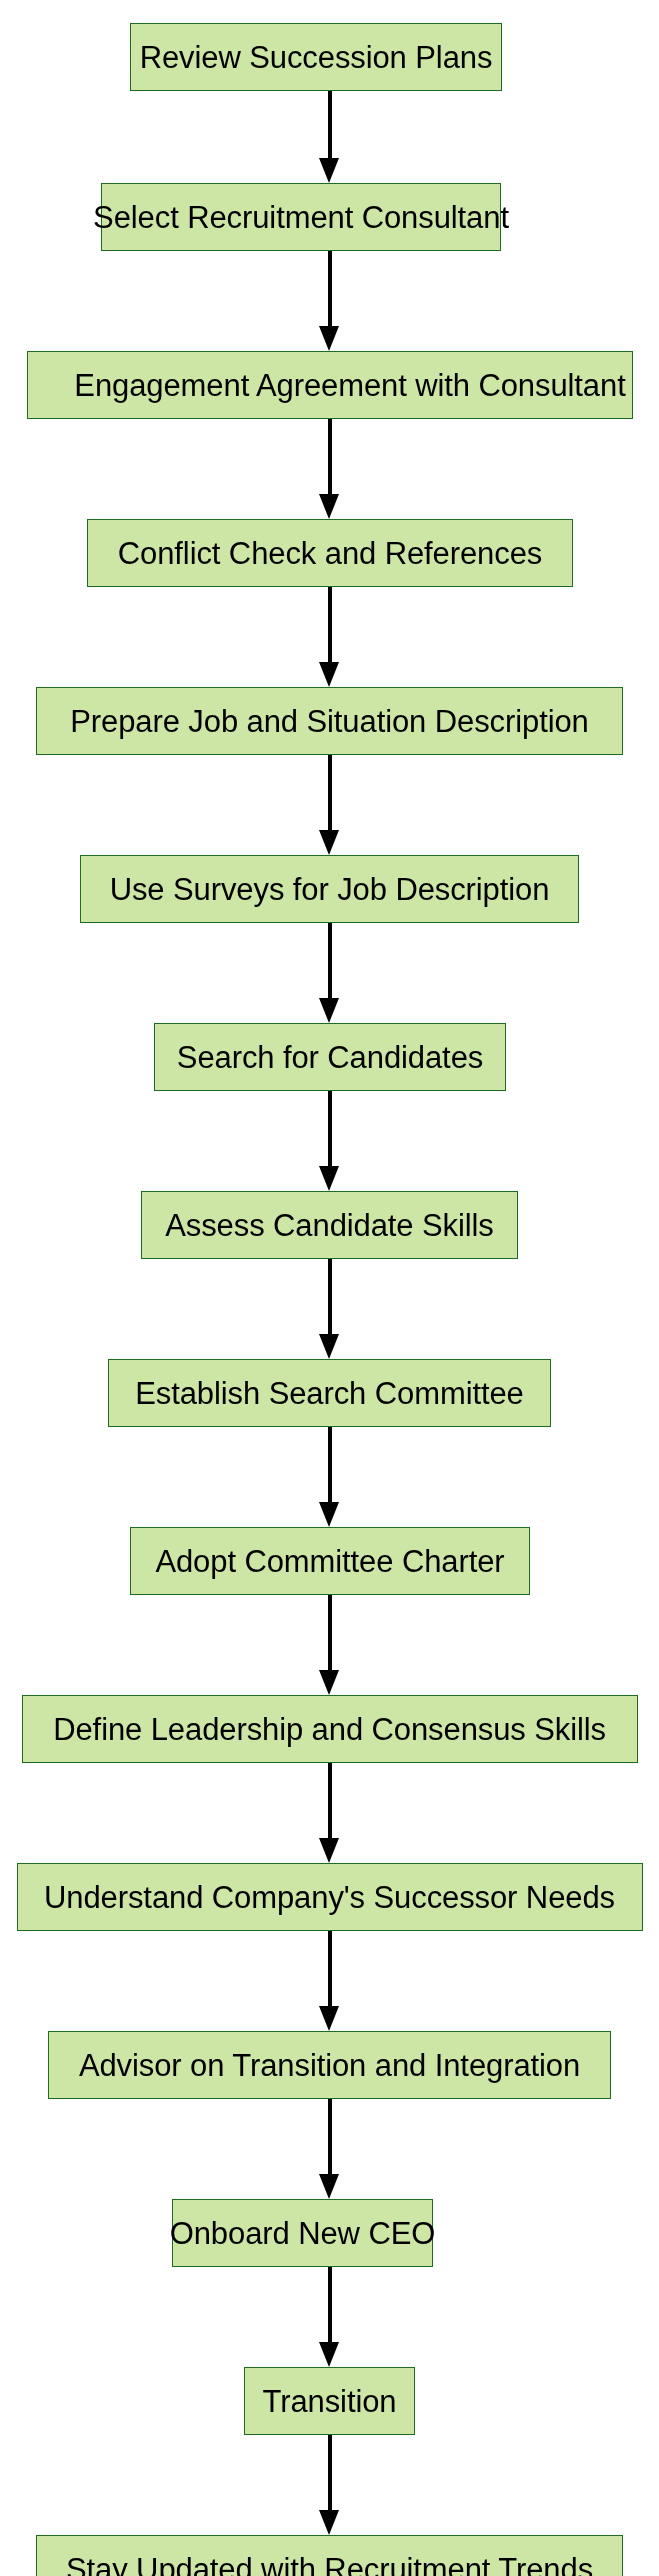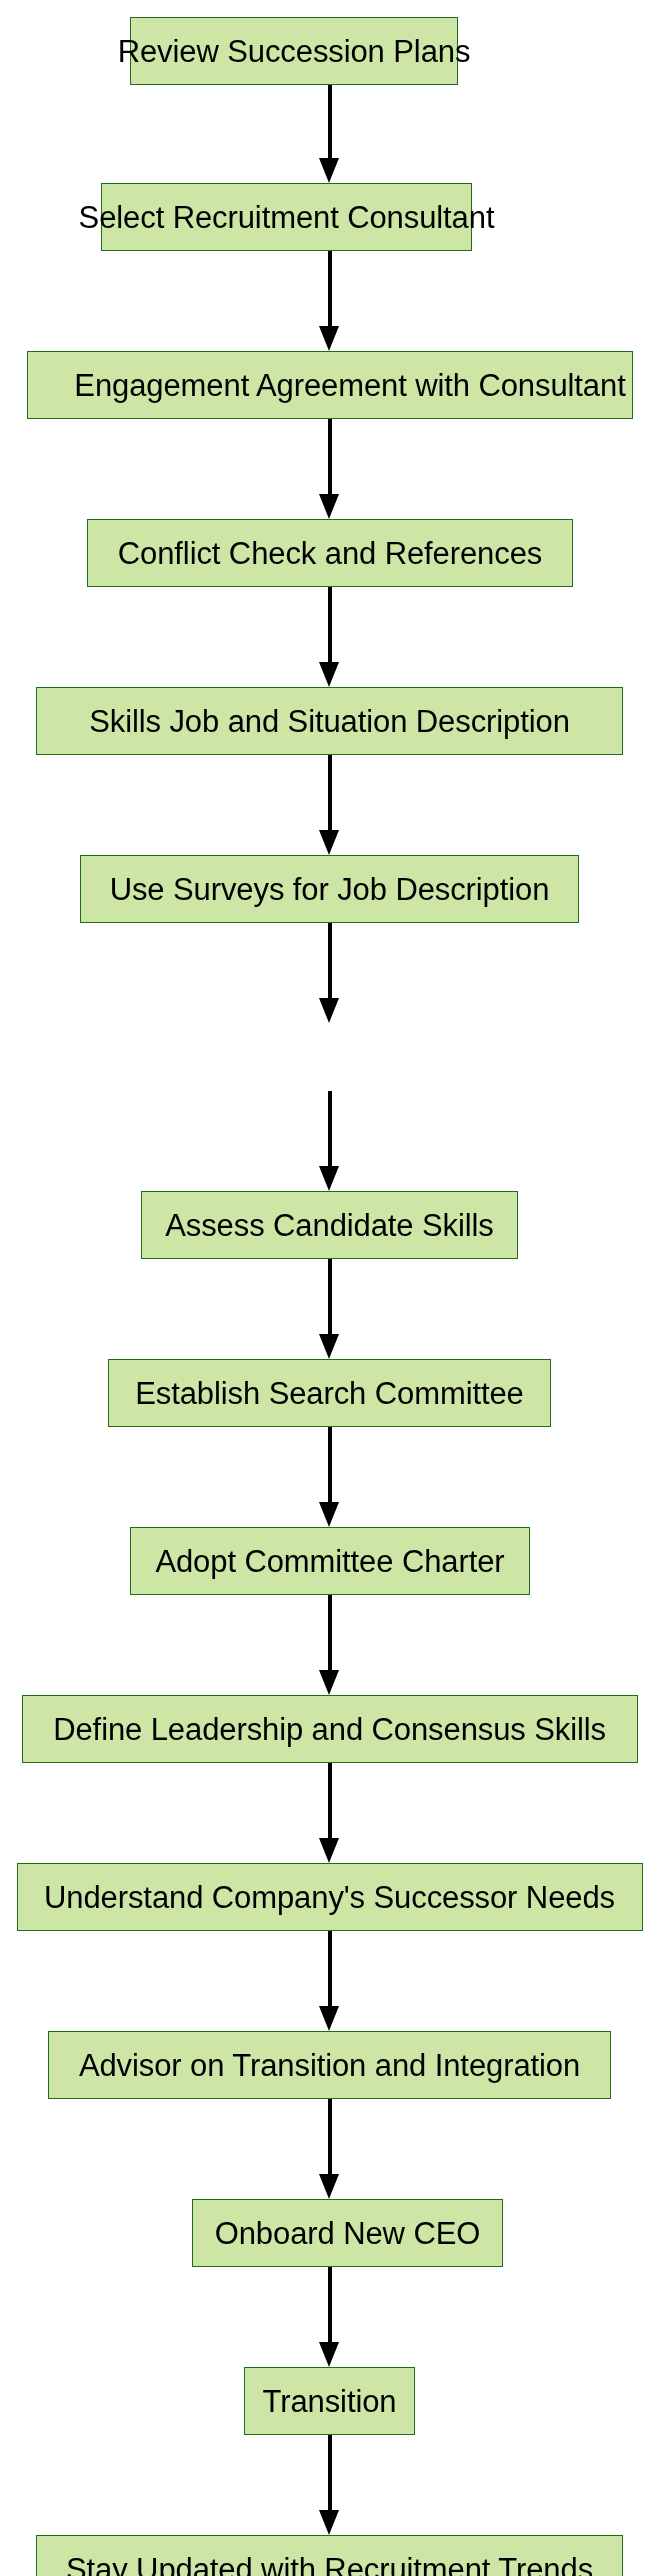--- a/index.html
+++ b/index.html
@@ -116,57 +116,60 @@
     </div>
     <div class="edge" style="left: 330px; top: 2267px;">
       <div class="edge-line" style="height: 76px;"></div>
       <div class="edge-head" style="top: 75px;"></div>
     </div>
     <div class="edge" style="left: 330px; top: 2435px;">
       <div class="edge-line" style="height: 76px;"></div>
       <div class="edge-head" style="top: 75px;"></div>
     </div>
     <div class="edge" style="left: 330px; top: 2603px;"></div>
-    <div class="node" style="width: 328px; left: 130px; top: 17px; justify-content: center;">
+    <div class="node" style="width: 372px; left: 130px; top: 23px; justify-content: center;">
       <span class="node-label">Review Succession Plans</span>
     </div>
-    <div class="node" style="width: 371px; left: 101px; top: 183px;">
+    <div class="node" style="width: 400px; left: 101px; top: 183px;">
       <span class="node-label">Select Recruitment Consultant</span>
     </div>
     <div class="node" style="width: 606px; left: 27px; top: 351px; padding-left: 40px;">
       <span class="node-label">Engagement Agreement with Consultant</span>
     </div>
     <div class="node" style="width: 486px; left: 87px; top: 519px;">
       <span class="node-label">Conflict Check and References</span>
     </div>
     <div class="node" style="width: 587px; left: 36px; top: 687px;">
-      <span class="node-label">Skills Job and Situation Description</span>
+      <span class="node-label">Prepare Job and Situation Description</span>
     </div>
     <div class="node" style="width: 499px; left: 80px; top: 855px;">
       <span class="node-label">Use Surveys for Job Description</span>
+    </div>
+    <div class="node" style="width: 352px; left: 154px; top: 1023px;">
+      <span class="node-label">Search for Candidates</span>
     </div>
     <div class="node" style="width: 377px; left: 141px; top: 1191px;">
       <span class="node-label">Assess Candidate Skills</span>
     </div>
     <div class="node" style="width: 443px; left: 108px; top: 1359px; justify-content: center;">
       <span class="node-label">Establish Search Committee</span>
     </div>
     <div class="node" style="width: 400px; left: 130px; top: 1527px;">
       <span class="node-label">Adopt Committee Charter</span>
     </div>
     <div class="node" style="width: 616px; left: 21.6px; top: 1695px;">
       <span class="node-label">Define Leadership and Consensus Skills</span>
     </div>
     <div class="node" style="width: 626px; left: 16.5px; top: 1863px;">
       <span class="node-label">Understand Company's Successor Needs</span>
     </div>
     <div class="node" style="width: 563px; left: 48px; top: 2031px;">
       <span class="node-label">Advisor on Transition and Integration</span>
     </div>
-    <div class="node" style="width: 311px; left: 192px; top: 2199px;">
+    <div class="node" style="width: 261px; left: 172px; top: 2199px;">
       <span class="node-label">Onboard New CEO</span>
     </div>
     <div class="node" style="width: 171px; left: 244px; top: 2367px;">
       <span class="node-label">Transition</span>
     </div>
     <div class="node" style="width: 587px; left: 36px; top: 2535px;">
       <span class="node-label">Stay Updated with Recruitment Trends</span>
     </div>
   </div>
 

